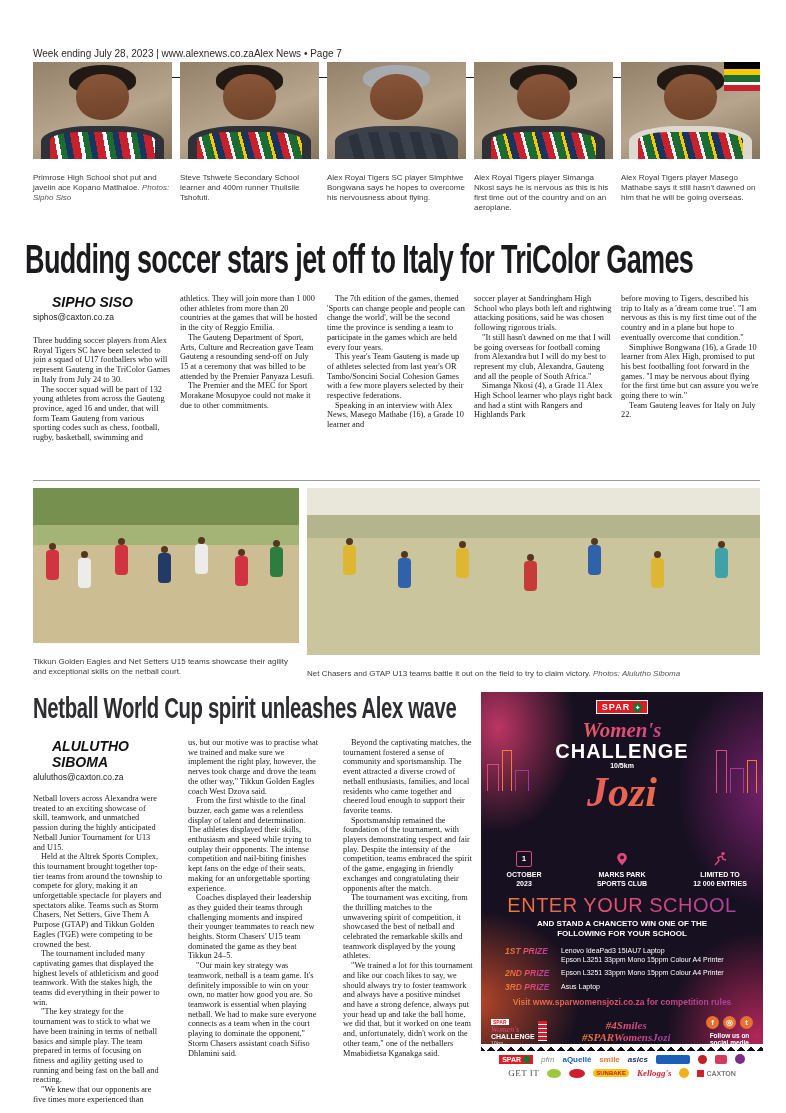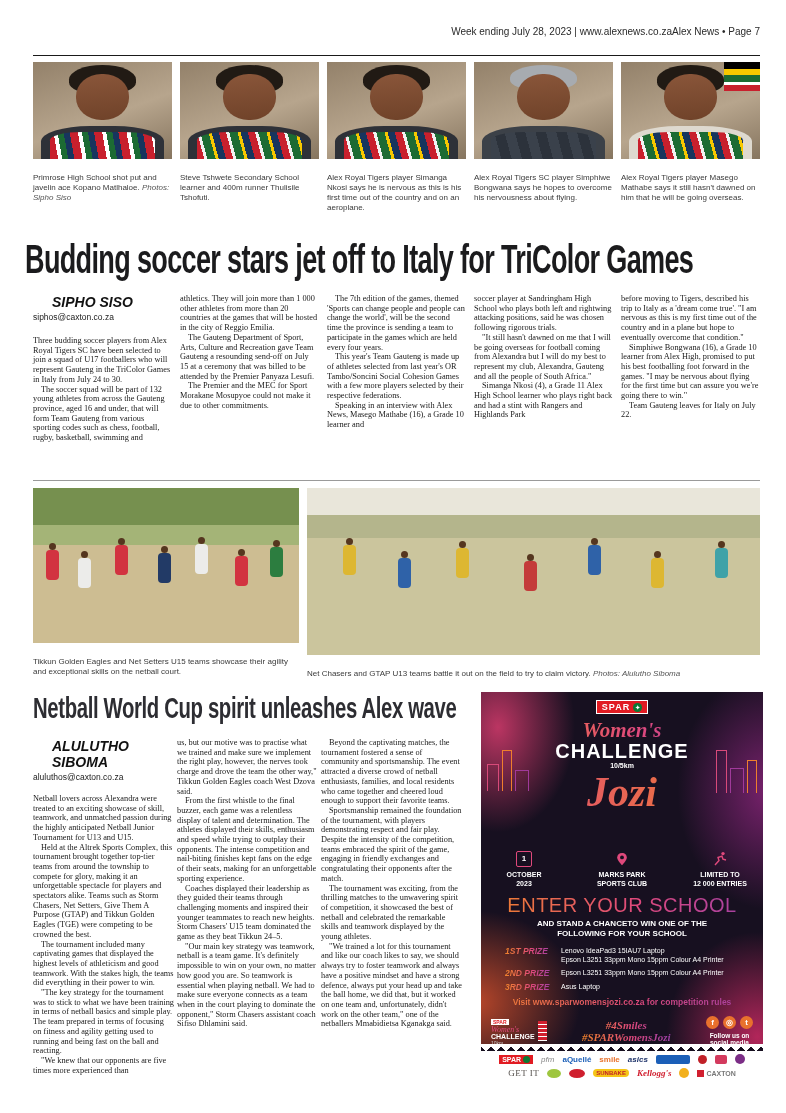--- a/index.html
+++ b/index.html
@@ -1,20 +1,20 @@
 <!DOCTYPE html>
 <html><head>
 <meta charset="utf-8">
 <style>
   html,body{margin:0;padding:0;background:#ffffff;}
   body{width:786px;height:1113px;font-family:"Liberation Sans",sans-serif;color:#1c1c1c;}
   .page{position:relative;width:786px;height:1113px;background:#fff;overflow:hidden;}
 
   
-  .masthead{position:absolute;left:33px;width:727px;top:26px;display:flex;justify-content:flex-end;
+  .masthead{position:absolute;left:33px;width:727px;top:48px;display:flex;justify-content:flex-start;
     font-size:10px;color:#2a2a2a;border-bottom:1px solid #1a1a1a;padding-bottom:18px;}
 
   
   .top-photos{position:absolute;left:33px;top:62px;width:727px;display:flex;gap:8px;}
   .top-photos figure{margin:0;width:139px;}
   .photo{position:relative;overflow:hidden;}
   .photo i{display:block;position:absolute;}
   .top-photos .photo{width:139px;height:97px;}
   figcaption{margin-top:14px;font-size:8px;line-height:10px;color:#3a3a3a;}
   .credit{font-style:italic;color:#555;}
@@ -68,21 +68,21 @@
   .f1{left:8%;top:34%;background:#ddb732}.f2{left:20%;top:42%;background:#2f62a8}.f3{left:33%;top:36%;background:#ddb732}
   .f4{left:48%;top:44%;background:#c43b3a}.f5{left:62%;top:34%;background:#2f62a8}.f6{left:76%;top:42%;background:#ddb732}
   .f7{left:90%;top:36%;background:#3fa2a8}
 
   
   .bottom{position:absolute;left:33px;top:692px;width:730px;display:flex;gap:8px;}
   .netball-wrap{width:440px;}
   .h2wrap{height:38px;}
   .h2wrap h2{margin:0;font-size:29px;font-weight:700;letter-spacing:-.5px;color:#2d2d32;white-space:nowrap;
     transform:scaleX(.70);transform-origin:0 50%;}
-  .netball-cols{margin-top:8px;gap:3px;}
+  .netball-cols{margin-top:8px;gap:25px;}
   .netball-cols .col{width:141px;}
   .netball-cols .byline{margin-bottom:12px;}
 
   
   .ad{width:282px;margin-left:auto;}
   .ad-dark{position:relative;height:352px;overflow:hidden;color:#fff;text-align:center;
     background:
       radial-gradient(110px 150px at 6% 10%,rgba(216,60,110,.85),transparent 70%),
       radial-gradient(130px 170px at 102% 28%,rgba(145,38,128,.8),transparent 70%),
       radial-gradient(150px 130px at -2% 88%,rgba(224,84,44,.8),transparent 70%),
@@ -180,36 +180,36 @@
     <figure>
       <div class="photo portrait v2">
         <i class="hair"></i>
           <i class="face"></i>
           <i class="torso"></i>
           <i class="scarf"></i>
       </div>
       <figcaption>Steve Tshwete Secondary School learner and 400m runner Thulisile Tshofuti.</figcaption>
     </figure>
     <figure>
+      <div class="photo portrait v4">
+        <i class="hair"></i>
+          <i class="face"></i>
+          <i class="torso"></i>
+          <i class="scarf"></i>
+      </div>
+      <figcaption>Alex Royal Tigers SC player Simphiwe Bongwana says he hopes to overcome his nervousness about flying.</figcaption>
+    </figure>
+    <figure>
       <div class="photo portrait v3">
         <i class="hair"></i>
           <i class="face"></i>
           <i class="torso"></i>
           <i class="scarf"></i>
       </div>
       <figcaption>Alex Royal Tigers player Simanga Nkosi says he is nervous as this is his first time out of the country and on an aeroplane.</figcaption>
-    </figure>
-    <figure>
-      <div class="photo portrait v4">
-        <i class="hair"></i>
-          <i class="face"></i>
-          <i class="torso"></i>
-          <i class="scarf"></i>
-      </div>
-      <figcaption>Alex Royal Tigers SC player Simphiwe Bongwana says he hopes to overcome his nervousness about flying.</figcaption>
     </figure>
     <figure>
       <div class="photo portrait v5">
         <i class="flag"></i>
           <i class="hair"></i>
           <i class="face"></i>
           <i class="torso"></i>
           <i class="tie"></i>
           <i class="scarf"></i>
       </div>

